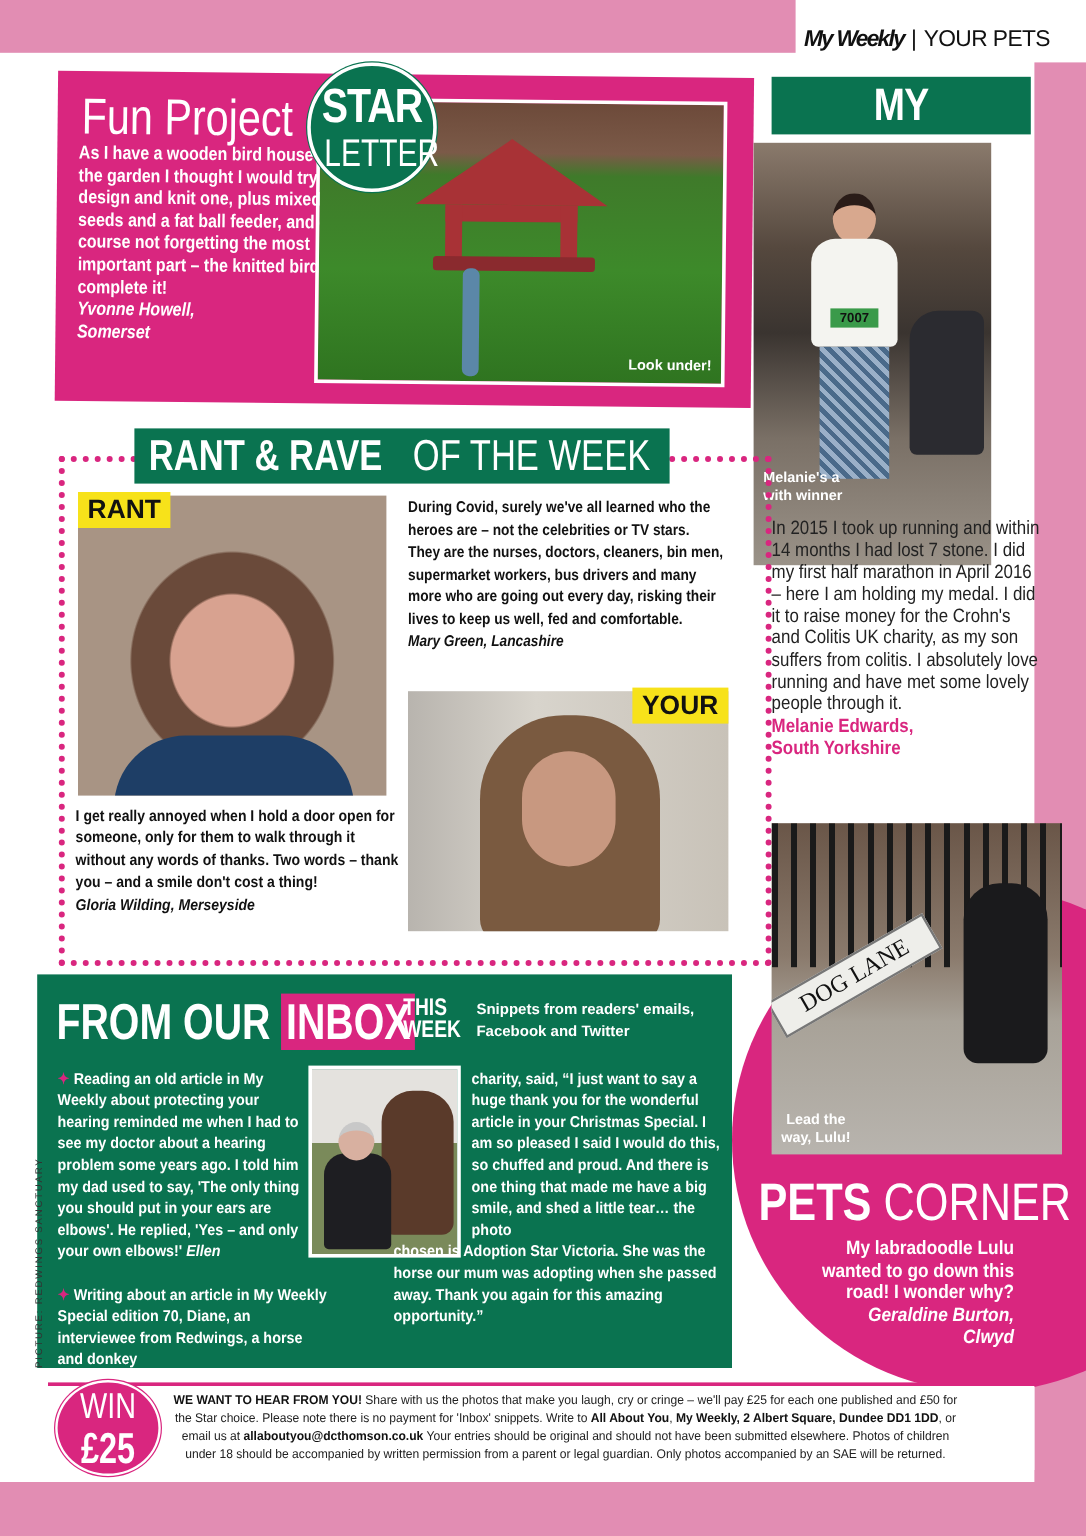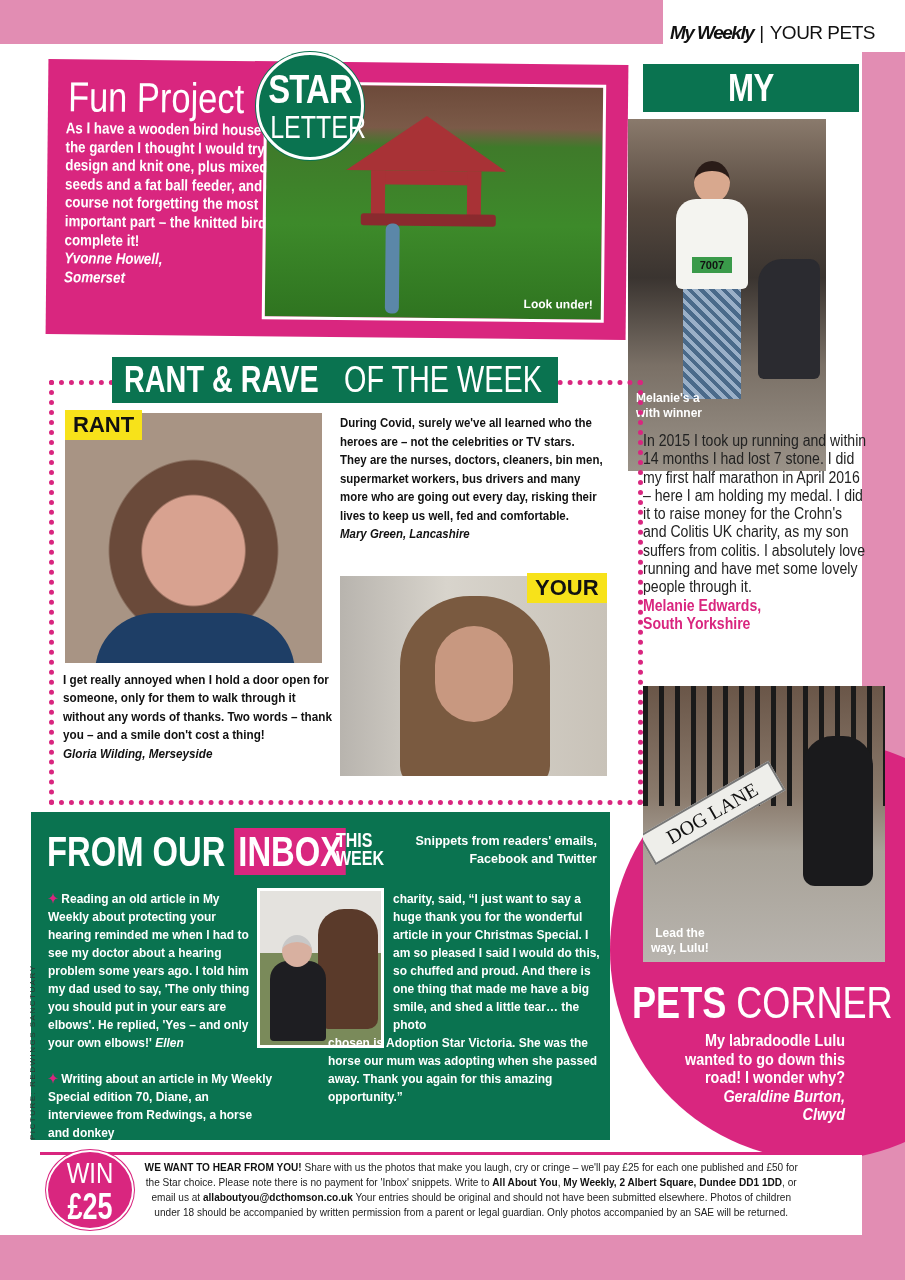--- a/index.html
+++ b/index.html
@@ -63,21 +63,21 @@
   #rave-photo { left: 340px; top: 576px; width: 267px; height: 200px; background: linear-gradient(90deg, #b8b4ae 0%, #d8d4cc 40%, #c8c2b8 100%); overflow: hidden; }
   .rave-hair { left: 60px; top: 20px; width: 150px; height: 190px; background: #7a5a40; border-radius: 70px 70px 20px 20px; }
   .rave-face { left: 95px; top: 50px; width: 78px; height: 96px; background: #c89880; border-radius: 40px; }
   #rave-tag { left: 527px; top: 573px; }
 
   
   #inbox { left: 31px; top: 812px; width: 579px; height: 328px; color: #fff; }
   #inbox-title { left: 16px; top: 16px; font-size: 42px; font-weight: bold; white-space: nowrap; transform: scaleX(0.78); transform-origin: left top; }
   #inbox-word { background: #d9267f; padding: 0 5px; }
   #inbox-thisweek { left: 305px; top: 19px; font-size: 20px; font-weight: bold; line-height: 18px; transform: scaleX(0.8); transform-origin: left top; }
-  #inbox-sub { left: 366px; top: 20px; width: 200px; font-size: 12.5px; font-weight: bold; text-align: right; line-height: 18px; }
+  #inbox-sub { left: 366px; top: 20px; width: 200px; font-size: 12.5px; font-weight: bold; text-align: left; line-height: 18px; }
   #inbox-col1 { left: 17px; top: 78px; width: 240px; font-size: 13px; line-height: 18px; font-weight: bold; transform: scaleX(0.92); transform-origin: left top; width: 225px; }
   .diamond { color: #d9267f; }
   #inbox-photo { left: 226px; top: 76px; width: 127px; height: 160px; border: 3px solid #fff; background: linear-gradient(180deg, #e4e2de 0 40%, #7a8a5a 40% 100%); overflow: hidden; }
   .horse { left: 58px; top: 18px; width: 60px; height: 120px; background: #5a3a2a; border-radius: 26px 26px 10px 10px; }
   .person-jacket { left: 10px; top: 70px; width: 56px; height: 80px; background: #1e1e22; border-radius: 18px 18px 4px 4px; }
   .person-head { left: 22px; top: 44px; width: 30px; height: 32px; background: #d8b0a0; border-radius: 50%; border-top: 7px solid #c8c8c8; }
   #inbox-col2 { left: 362px; top: 78px; width: 210px; font-size: 13px; line-height: 18px; font-weight: bold; transform: scaleX(0.92); transform-origin: left top; width: 225px; }
   #inbox-col2b { left: 297px; top: 222px; width: 300px; font-size: 13px; line-height: 18px; font-weight: bold; transform: scaleX(0.92); transform-origin: left top; }
   #inbox-col1b { left: 17px; top: 258px; width: 300px; font-size: 13px; line-height: 18px; font-weight: bold; transform: scaleX(0.92); transform-origin: left top; }
   #credit { left: 28px; top: 1140px; transform: rotate(-90deg); transform-origin: left top; font-size: 8px; letter-spacing: 1.5px; color: #333; white-space: nowrap; }

